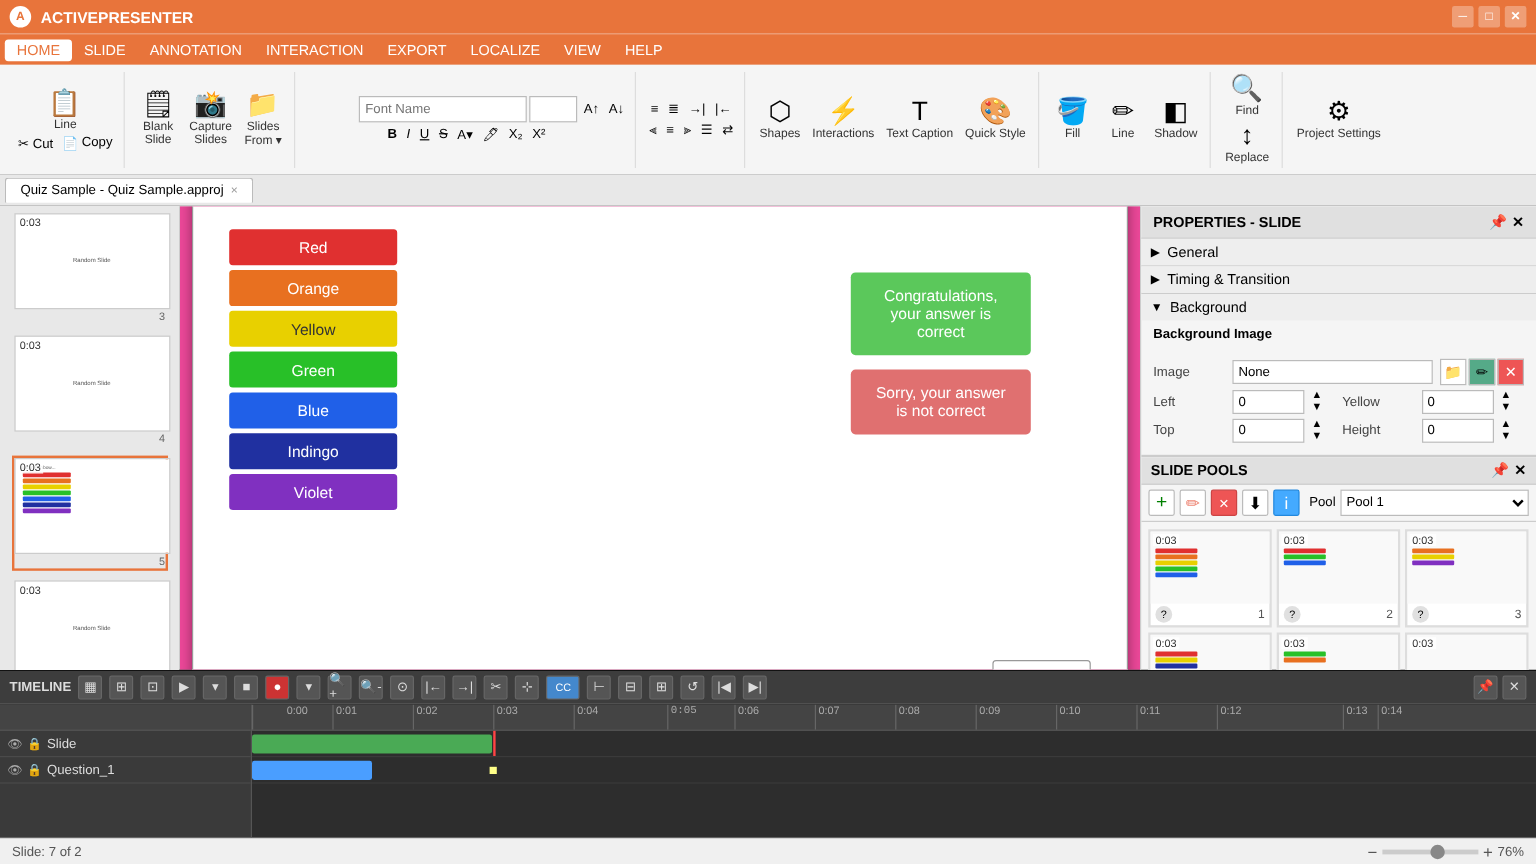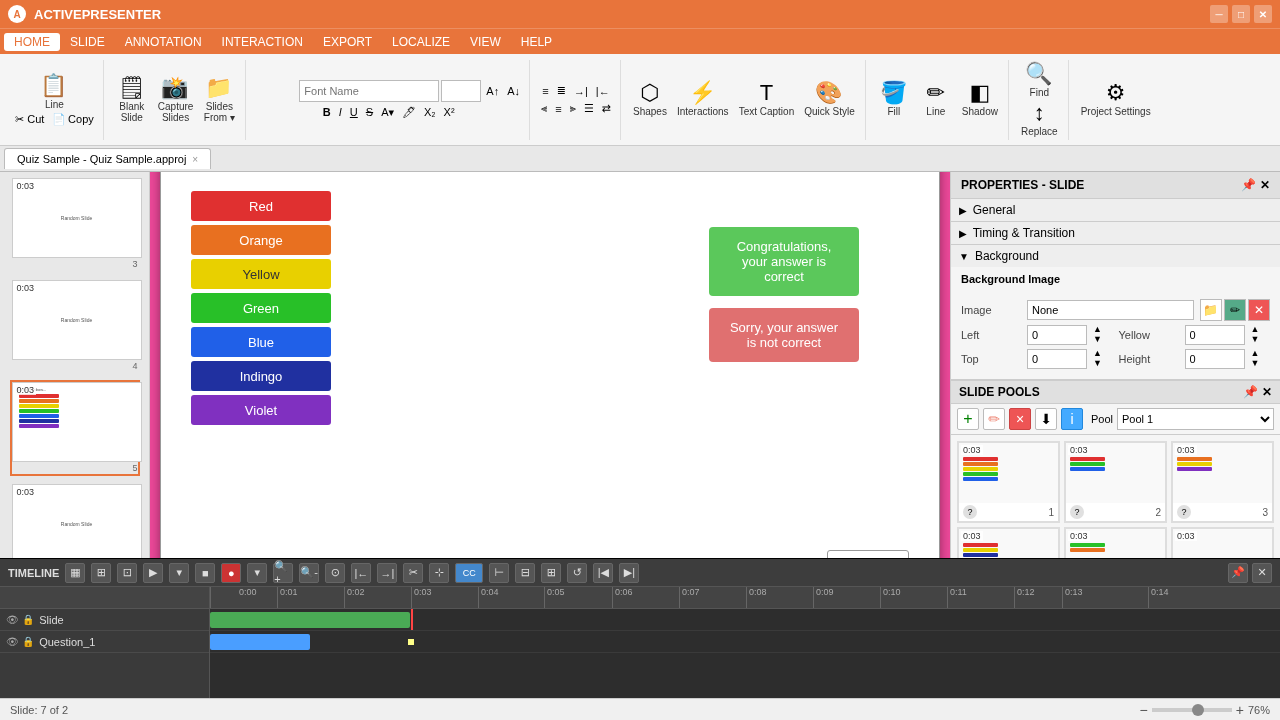--- a/index.html
+++ b/index.html
@@ -561,29 +561,29 @@
       </div>
     </div>
     <div id="timeline-ruler-area">
 
       <div id="timeline-ruler">
         <div class="ruler-mark" style="left:0px;padding-left:28px;">0:00</div>
         <div class="ruler-mark" style="left:67px;">0:01</div>
         <div class="ruler-mark" style="left:134px;">0:02</div>
         <div class="ruler-mark" style="left:201px;">0:03</div>
         <div class="ruler-mark" style="left:268px;">0:04</div>
-        <div class="ruler-mark" style="left:334px;">0:05</div>
+        <div class="ruler-mark" style="left:346px;font-family:Liberation Mono, monospace;">0:05</div>
         <div class="ruler-mark" style="left:402px;">0:06</div>
         <div class="ruler-mark" style="left:469px;">0:07</div>
         <div class="ruler-mark" style="left:536px;">0:08</div>
         <div class="ruler-mark" style="left:603px;">0:09</div>
         <div class="ruler-mark" style="left:670px;">0:10</div>
         <div class="ruler-mark" style="left:737px;">0:11</div>
         <div class="ruler-mark" style="left:804px;text-align:center;">0:12</div>
-        <div class="ruler-mark" style="left:852px;">0:13</div>
+        <div class="ruler-mark" style="left:909px;">0:13</div>
         <div class="ruler-mark" style="left:938px;">0:14</div>
       </div>
 
       <div class="track-row">
         <div class="track-segment green" style="left:0;width:200px;"></div>
         <div class="playhead" style="left:201px;"></div>
       </div>
 
       <div class="track-row">
         <div class="track-segment" style="left:0;width:100px;background:#4a9eff;"></div>

